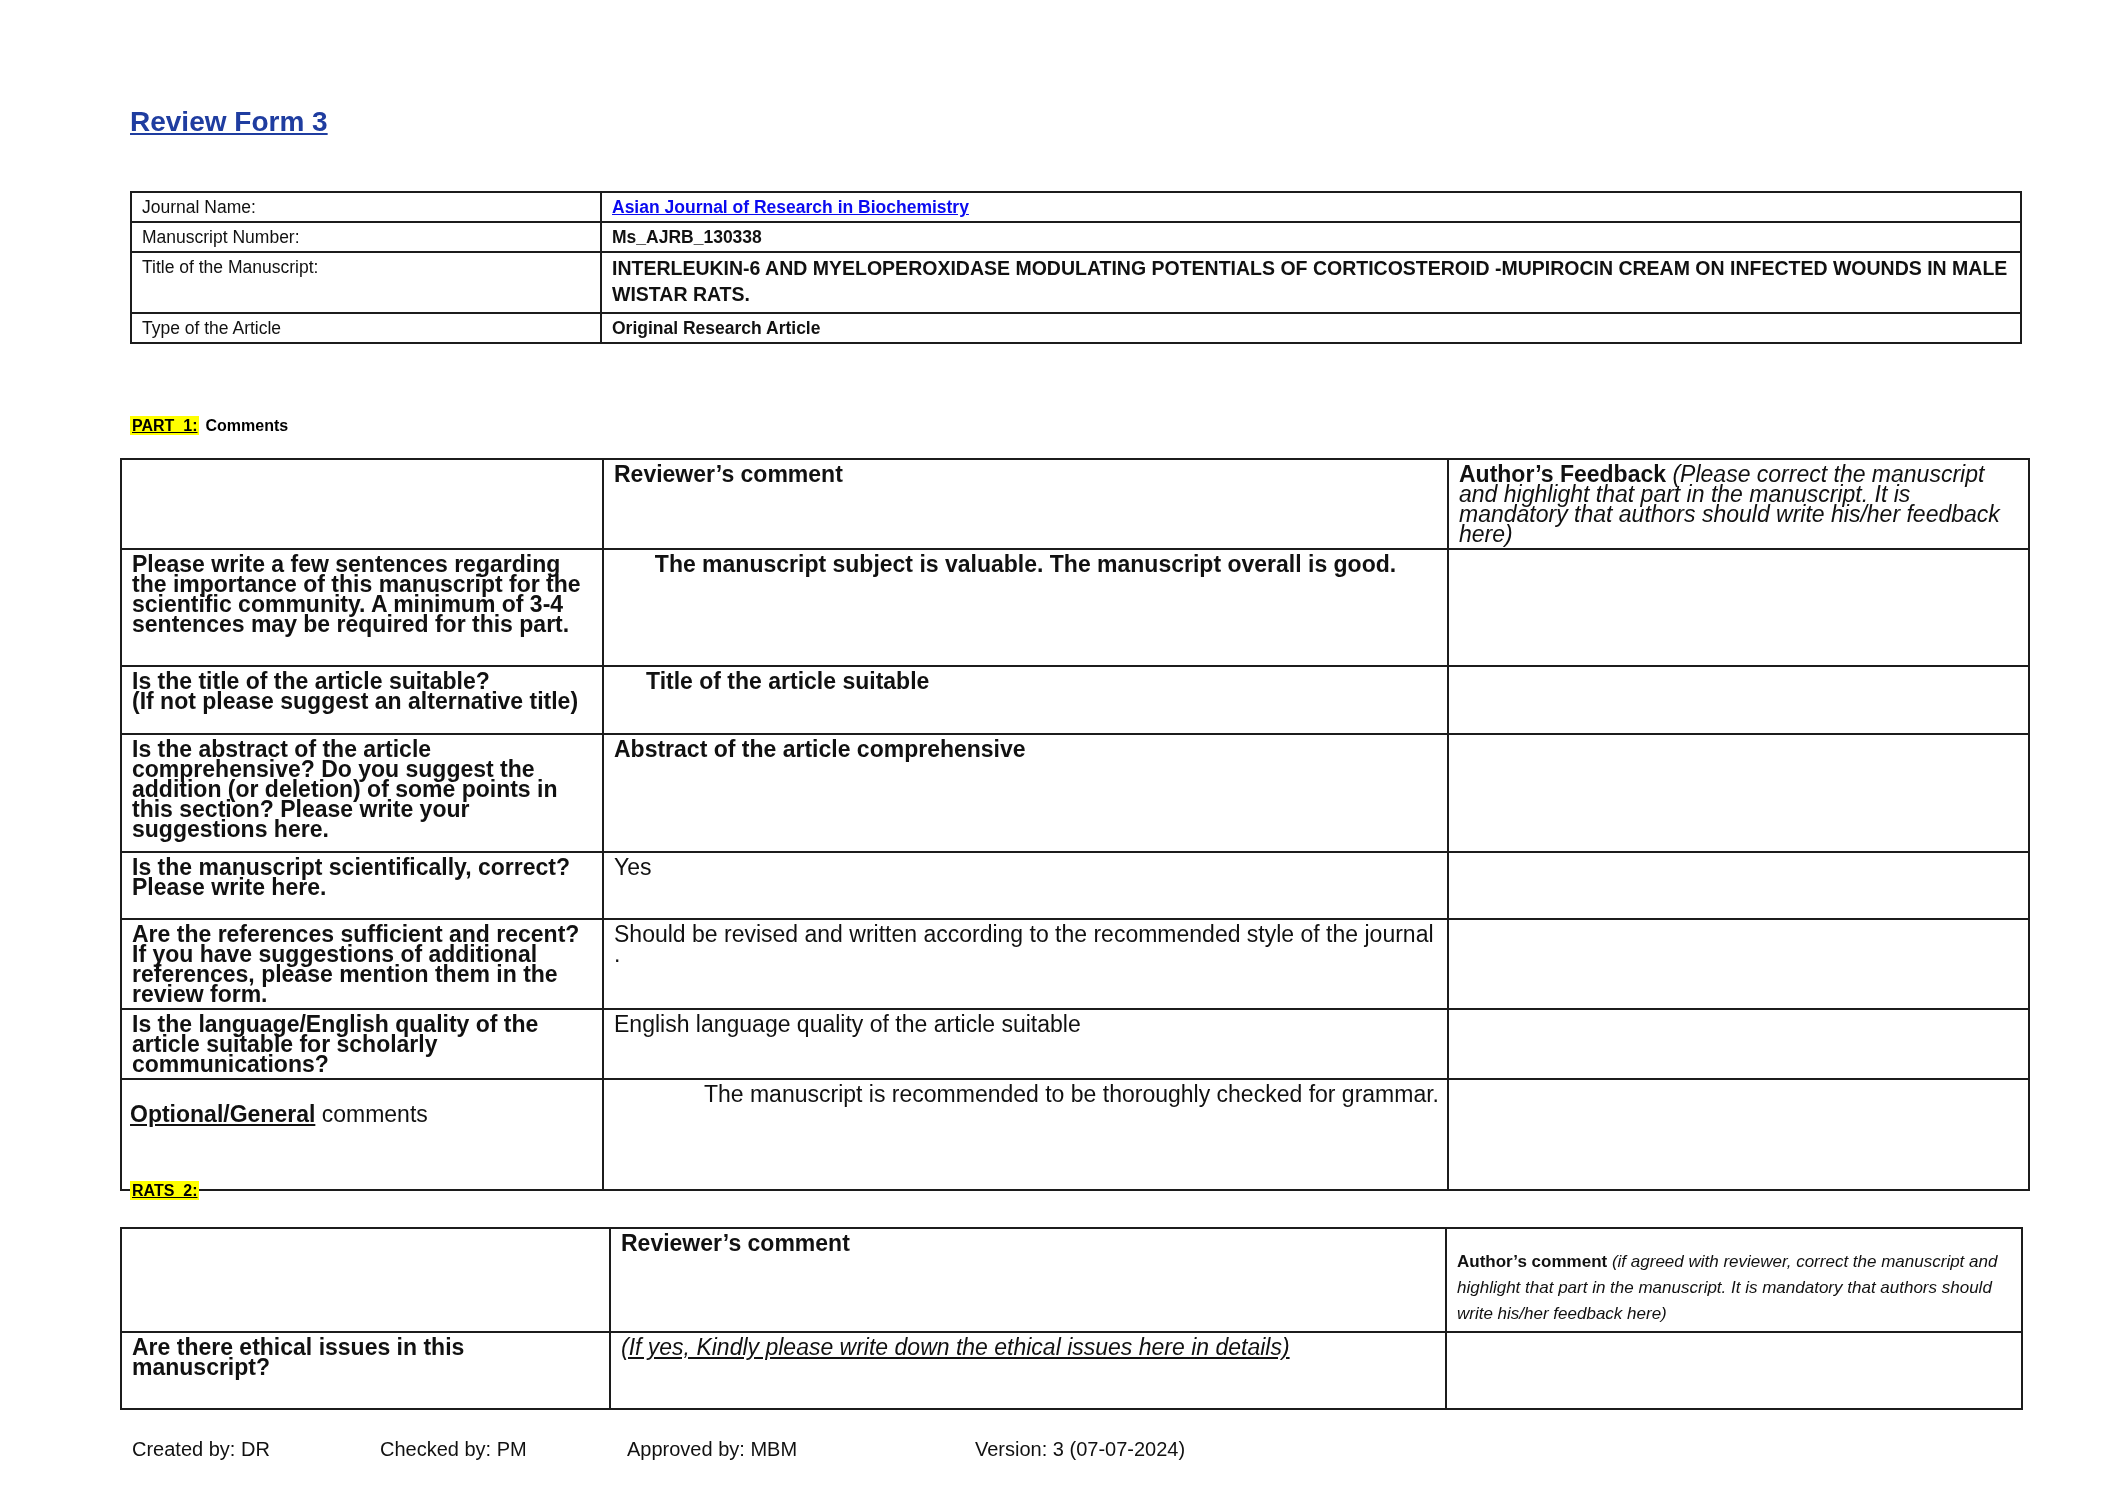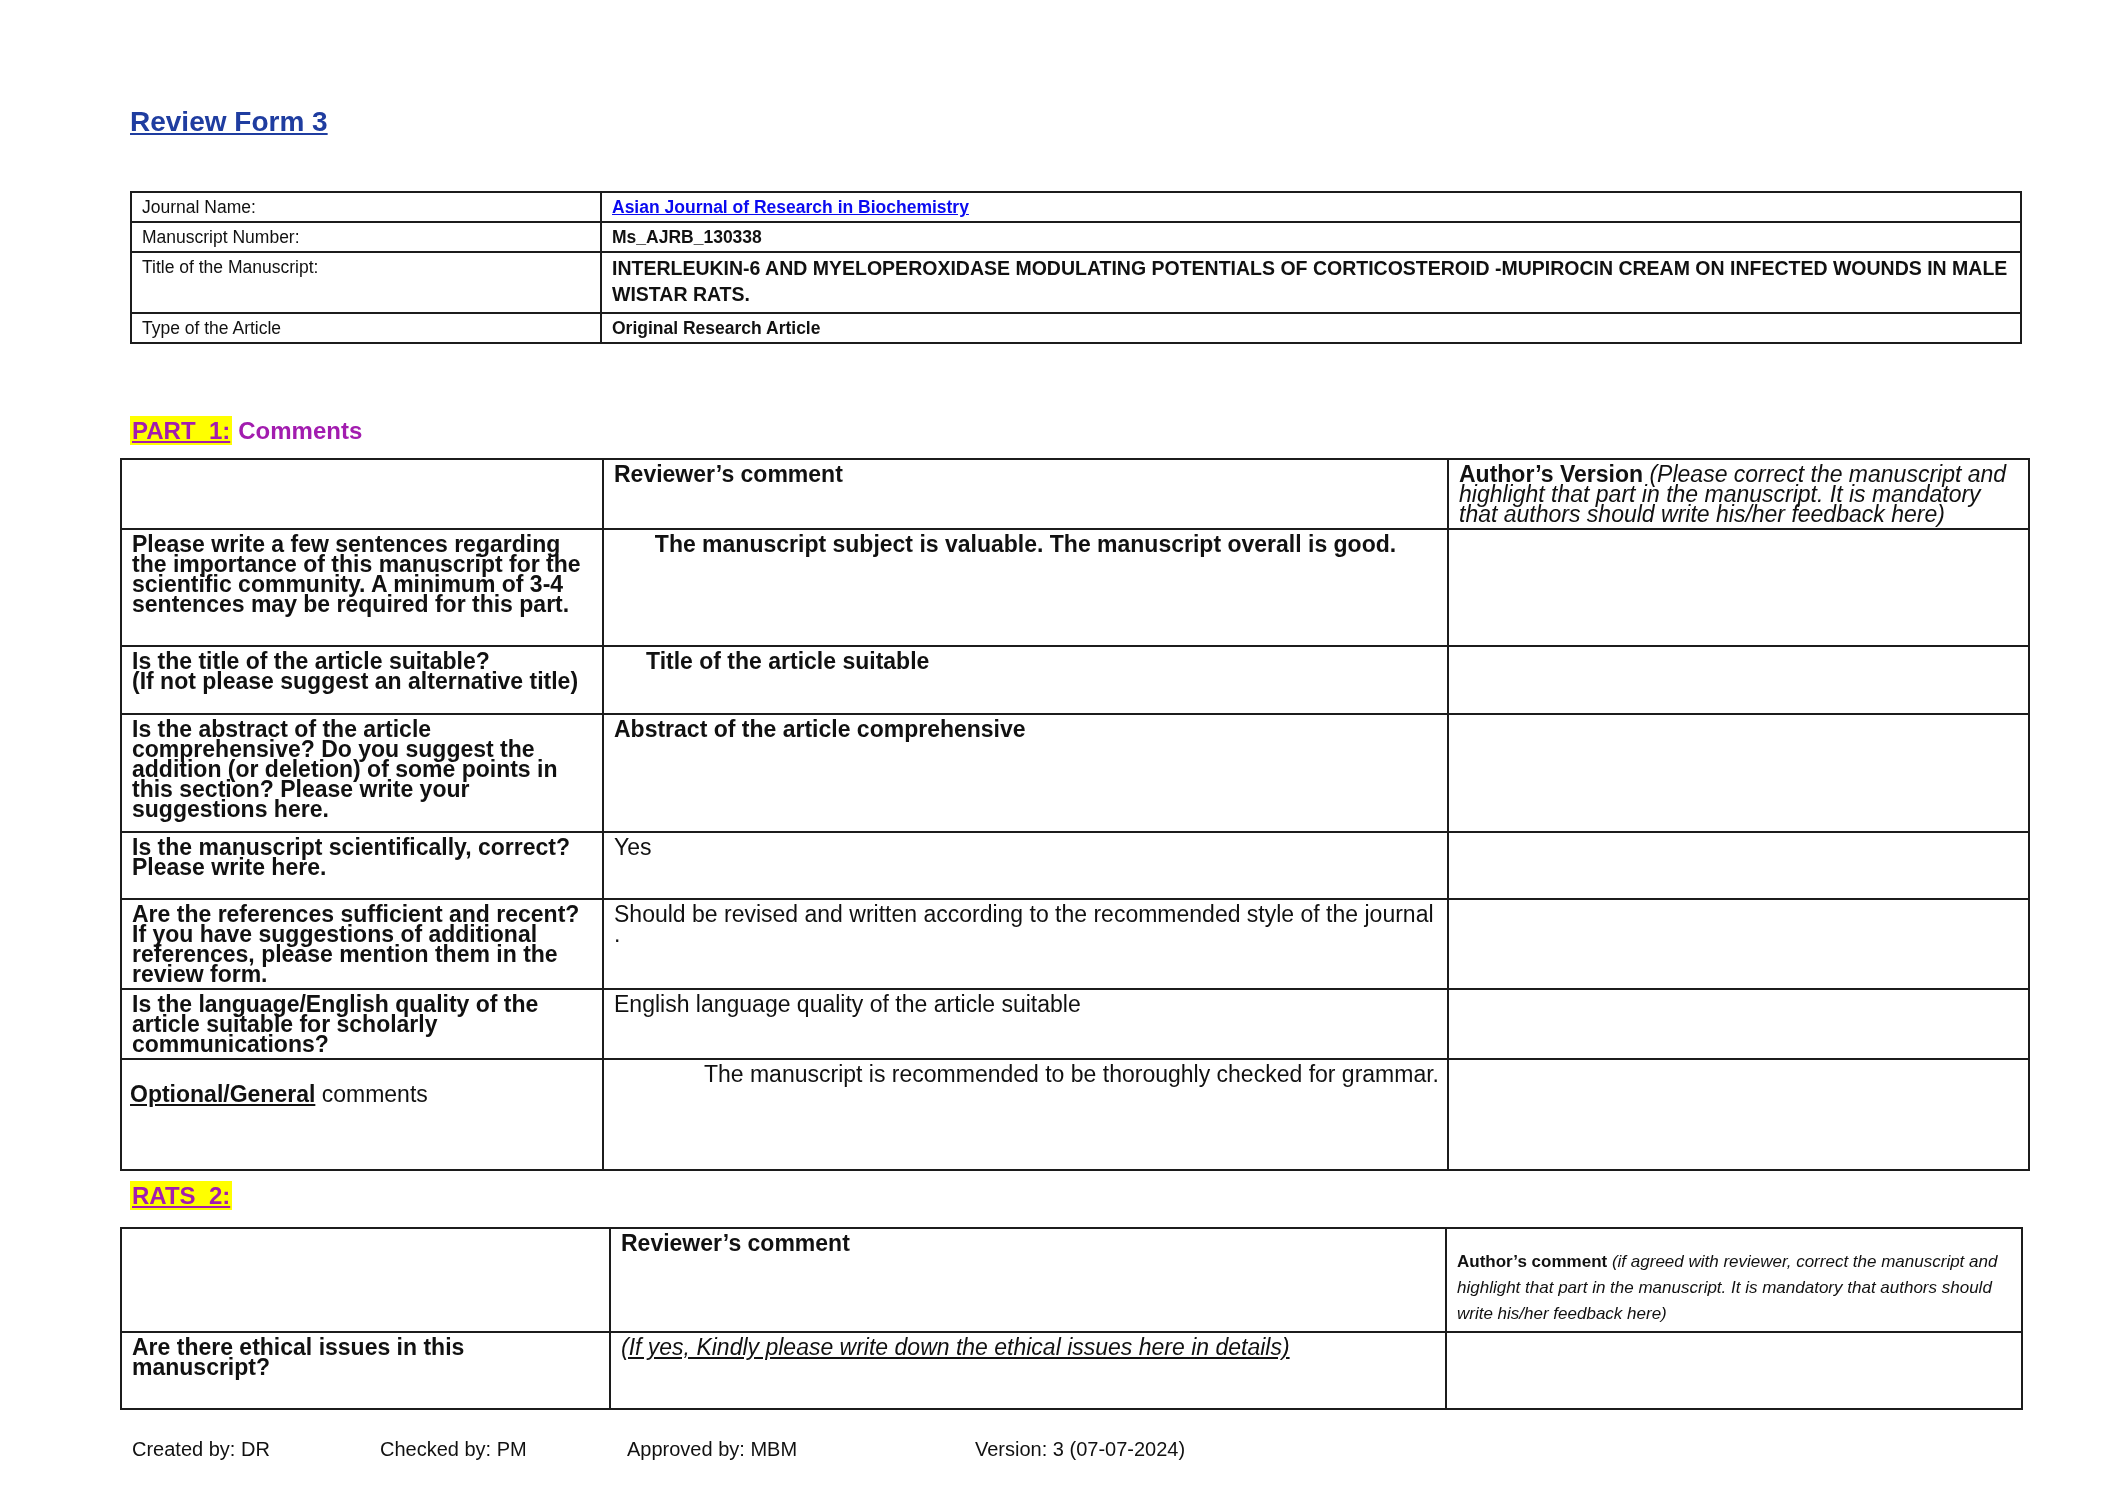--- a/index.html
+++ b/index.html
@@ -37,21 +37,21 @@
   table.info td{font-size:17.5px;}
   table.info tr.h27 td{height:19px;}
   table.info tr.h59 td{height:51px;}
   table.info td.val{font-weight:bold;}
   table.info td.titleval{font-size:19.5px;line-height:26px;padding-top:2px;}
   a.link{
     color:var(--link_blue,#0a0af0);
     font-weight:bold;text-decoration:underline;cursor:pointer;
   }
   
-  .part-heading{position:absolute;left:130px;font-size:24px;font-weight:bold;color:#a21caf;}
+  .part-heading{position:absolute;left:130px;font-size:16px;font-weight:bold;color:#000000;}
   .part-heading.p1{top:417px;}
   .part-heading.p2{top:1182px;}
   .hl{
     background:var(--highlight_yellow,#ffff00);
     text-decoration:underline;
     white-space:pre;
     padding:1px 2px;
   }
   .hsuffix{margin-left:6px;}
   
@@ -146,21 +146,21 @@
     <colgroup>
         <col class="c1">
         <col class="c2">
         <col class="c3">
       </colgroup>
     <tbody>
         <tr class="hrow">
       <td></td>
       <td class="rhdr">Reviewer’s comment</td>
       <td class="fhdr">
-        <span class="b">Author’s Version</span>
+        <span class="b">Author’s Feedback</span>
         <span class="i">(Please correct the manuscript and highlight that part in the manuscript. It is mandatory that authors should write his/her feedback here)</span>
       </td>
     </tr>
     <tr class="r115">
       <td class="qcell">Please write a few sentences regarding the importance of this manuscript for the scientific community. A minimum of 3-4 sentences may be required for this part.</td>
       <td class="ccell boldtxt center">The manuscript subject is valuable. The manuscript overall is good.</td>
       <td class="acell"></td>
     </tr>
     <tr class="r66">
       <td class="qcell">Is the title of the article suitable?

